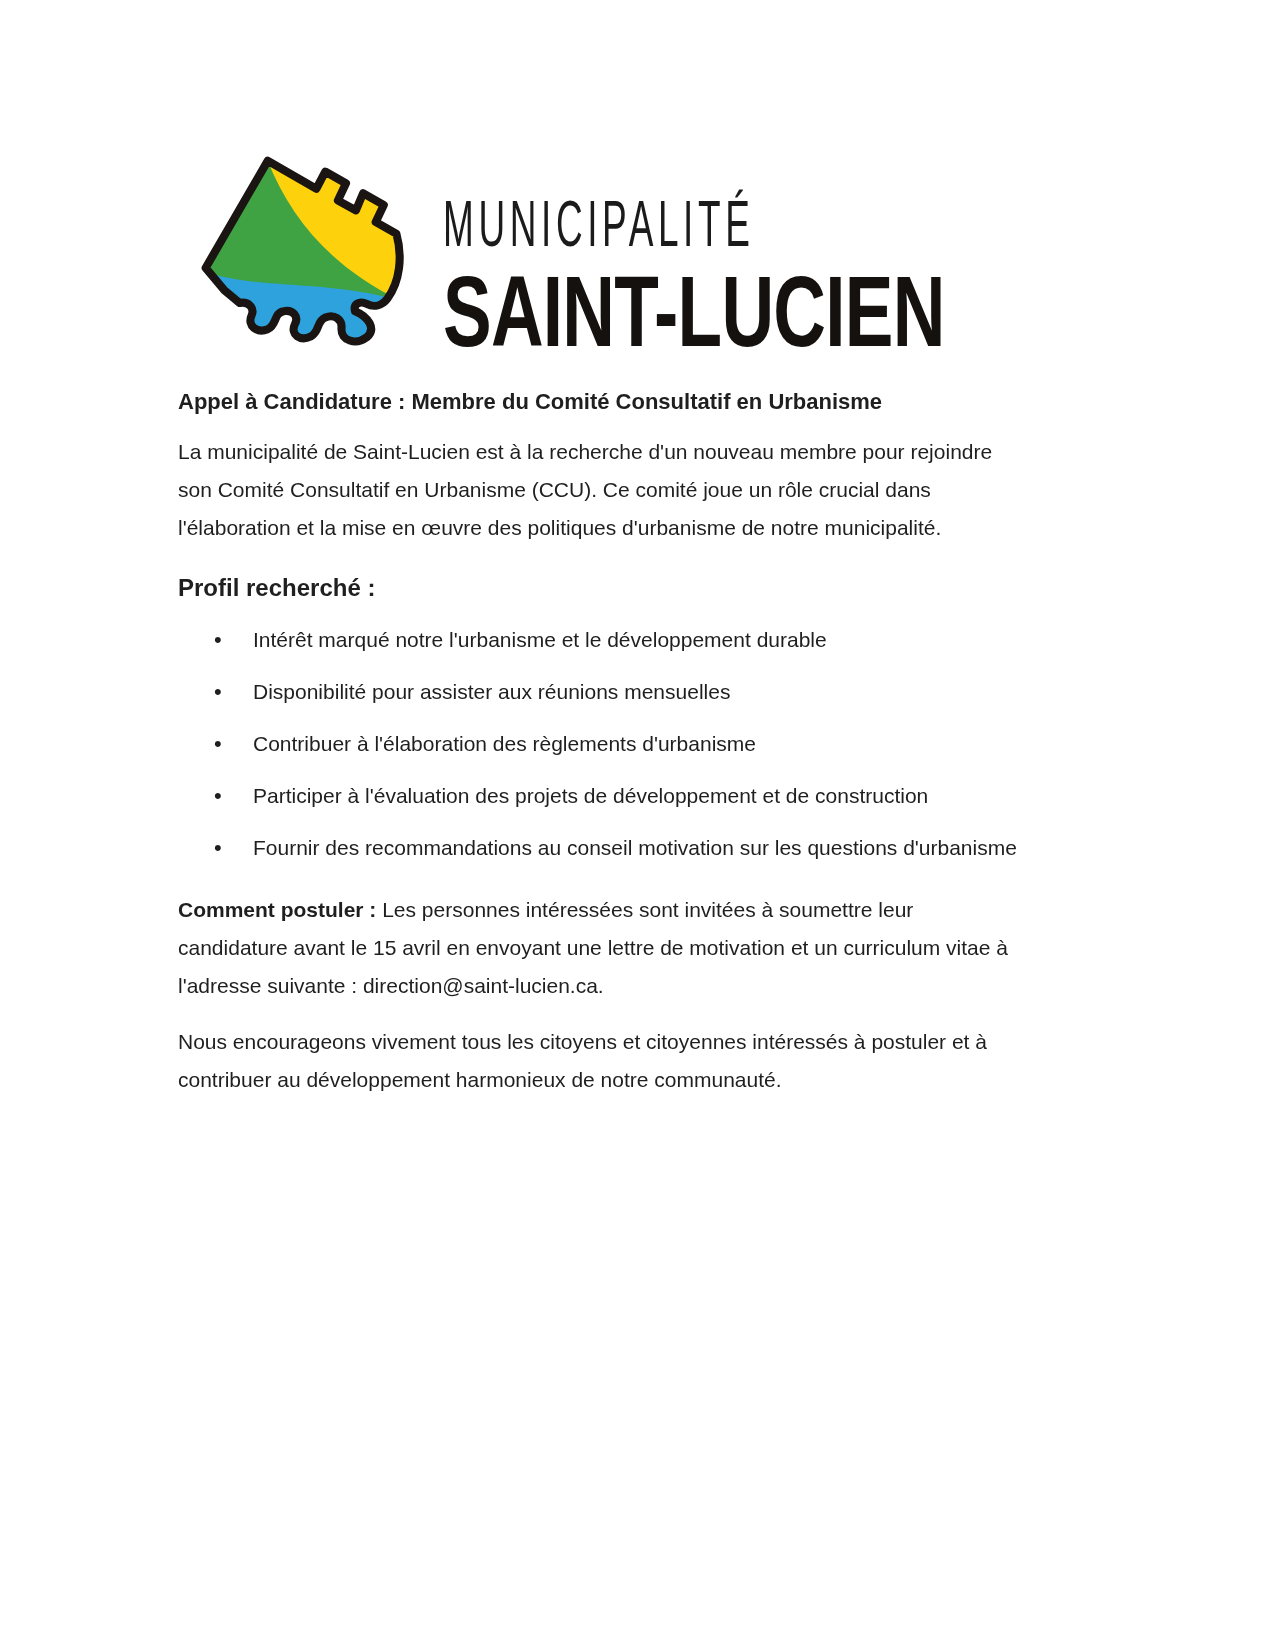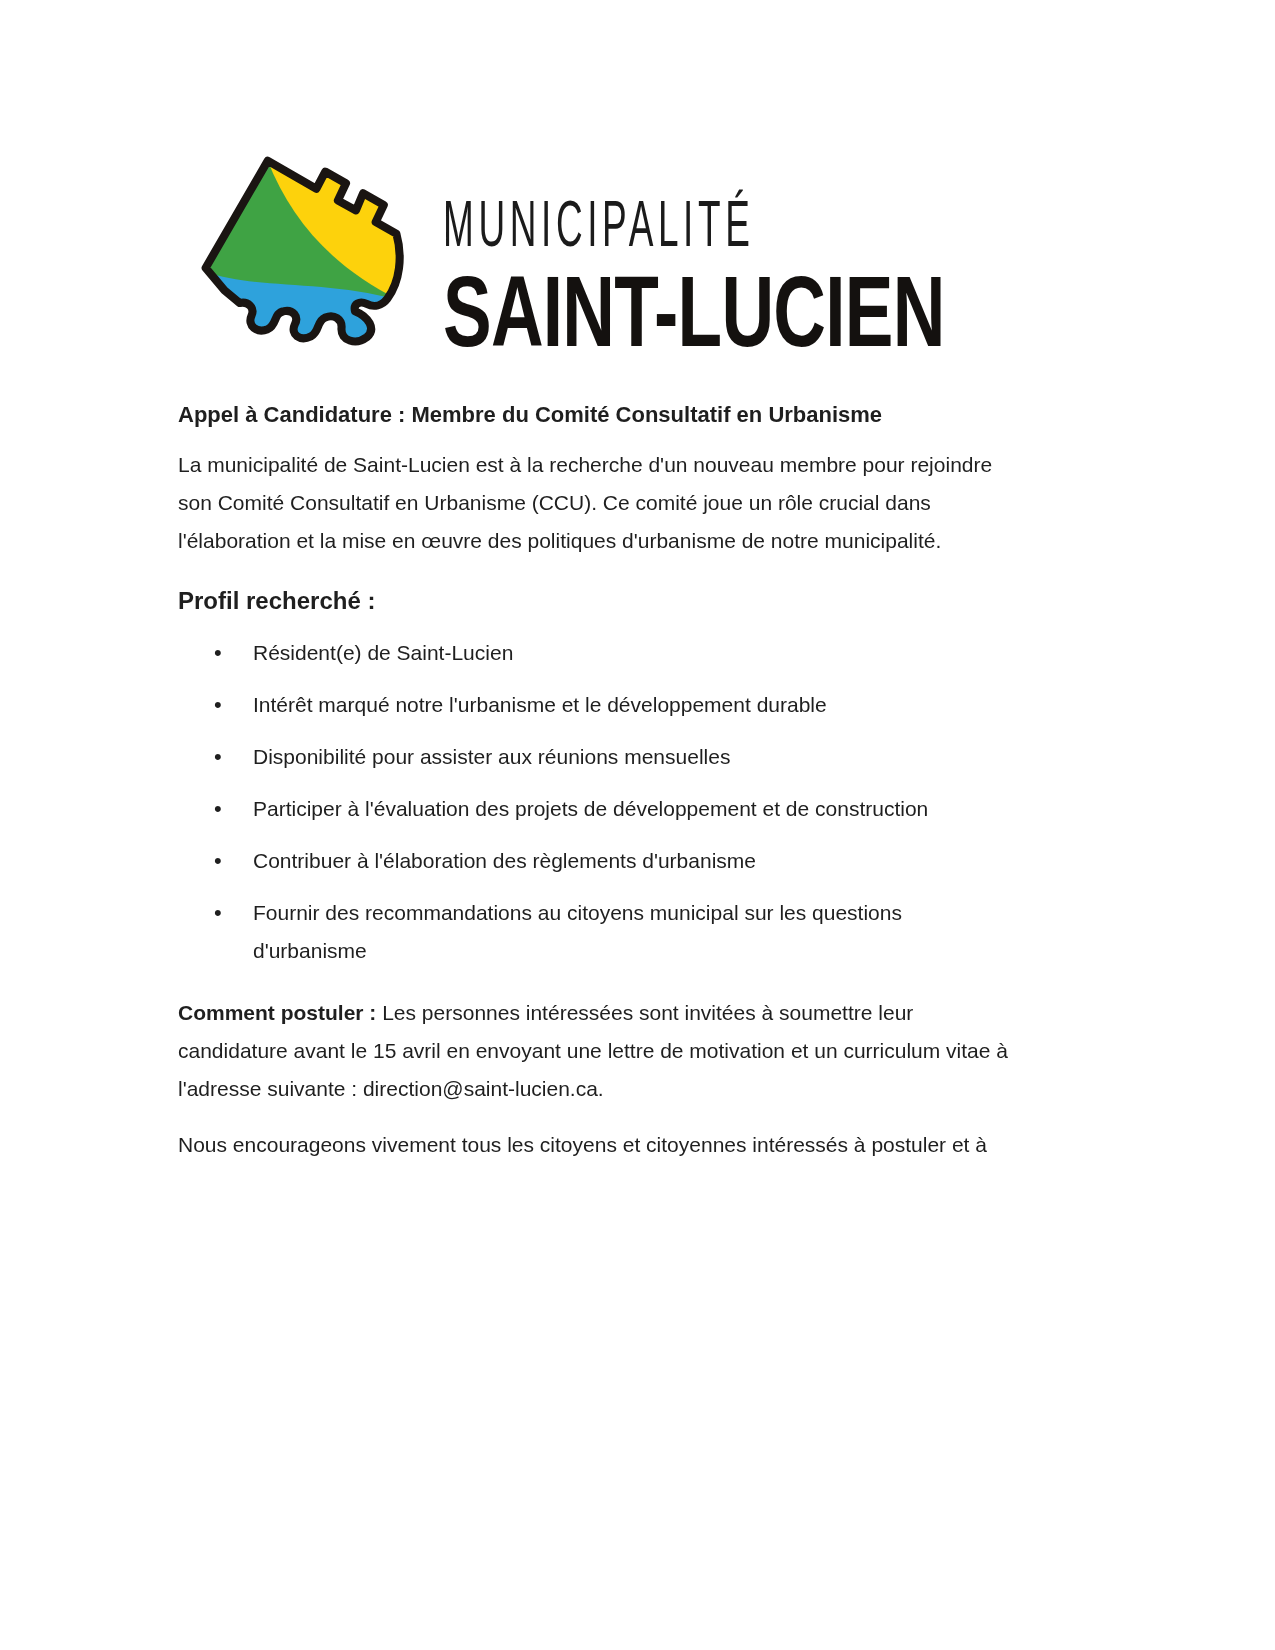--- a/index.html
+++ b/index.html
@@ -55,21 +55,21 @@
     white-space: nowrap;
   }
 
   
   .content {
     padding: 0 255px 0 178px;
     font-size: 21px;
     line-height: 38px;
   }
   .doc-title {
-    margin-top: 40px;
+    margin-top: 27px;
     font-size: 22px;
     line-height: 30px;
     font-weight: 700;
   }
   .intro { margin-top: 16px; }
   .section-heading {
     margin-top: 22px;
     font-size: 24px;
     line-height: 38px;
     font-weight: 700;
@@ -145,29 +145,28 @@
   </header>
 
   <main class="content">
 
     <h1 class="doc-title">Appel à Candidature : Membre du Comité Consultatif en Urbanisme</h1>
 
     <p class="intro">La municipalité de Saint-Lucien est à la recherche d'un nouveau membre pour rejoindre son Comité Consultatif en Urbanisme (CCU). Ce comité joue un rôle crucial dans l'élaboration et la mise en œuvre des politiques d'urbanisme de notre municipalité.</p>
 
     <h2 class="section-heading">Profil recherché :</h2>
     <ul class="bullets">
-      <li>Résident(e) de Saint-Lucien</li>
       <li>Intérêt marqué notre l'urbanisme et le développement durable</li>
       <li>Disponibilité pour assister aux réunions mensuelles</li>
     </ul>
 
     <ul class="bullets">
+      <li>Contribuer à l'élaboration des règlements d'urbanisme</li>
       <li>Participer à l'évaluation des projets de développement et de construction</li>
-      <li>Contribuer à l'élaboration des règlements d'urbanisme</li>
-      <li>Fournir des recommandations au citoyens municipal sur les questions d'urbanisme</li>
+      <li>Fournir des recommandations au conseil motivation sur les questions d'urbanisme</li>
     </ul>
 
     <p class="apply">
       <span class="bold-run">Comment postuler :</span><span> Les personnes intéressées sont invitées à soumettre leur candidature avant le 15 avril en envoyant une lettre de motivation et un curriculum vitae à l'adresse suivante : direction@saint-lucien.ca.</span>
     </p>
 
     <p class="closing">Nous encourageons vivement tous les citoyens et citoyennes intéressés à postuler et à contribuer au développement harmonieux de notre communauté.</p>
 
   </main>
 </div>

